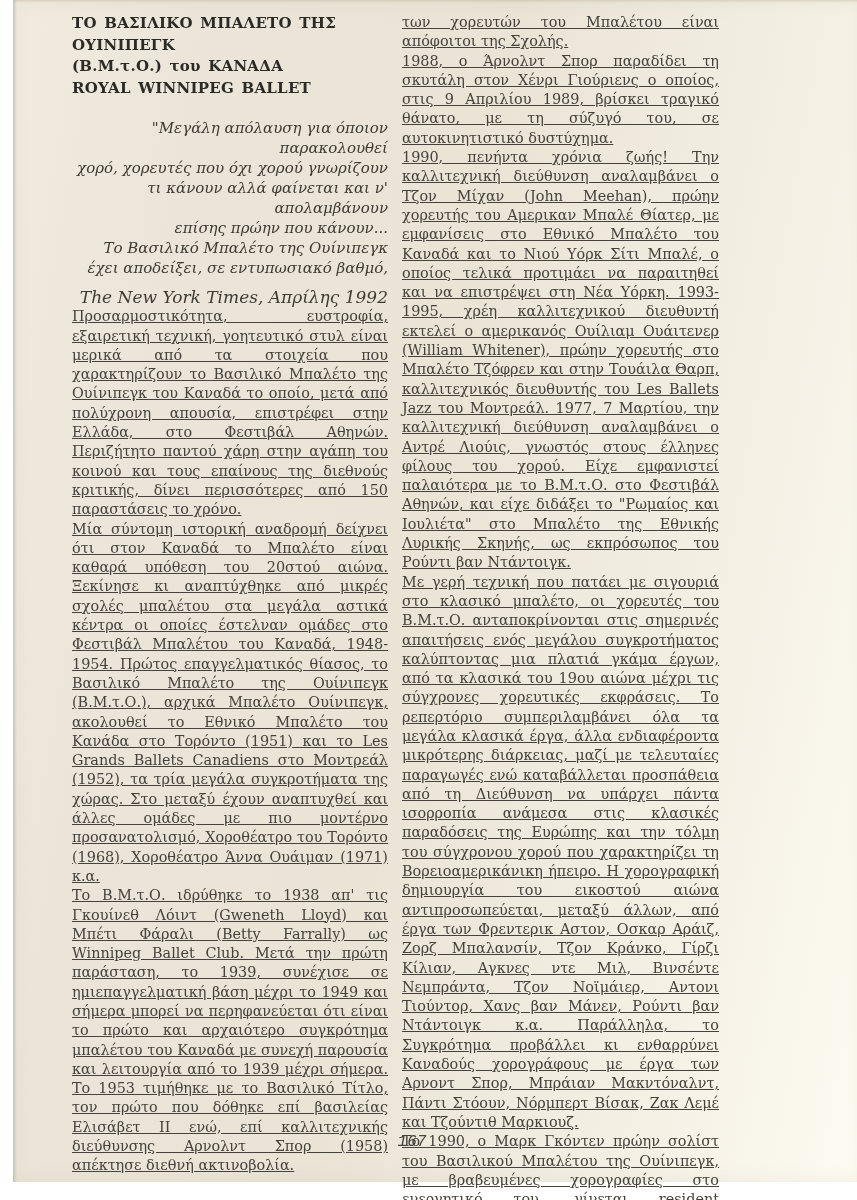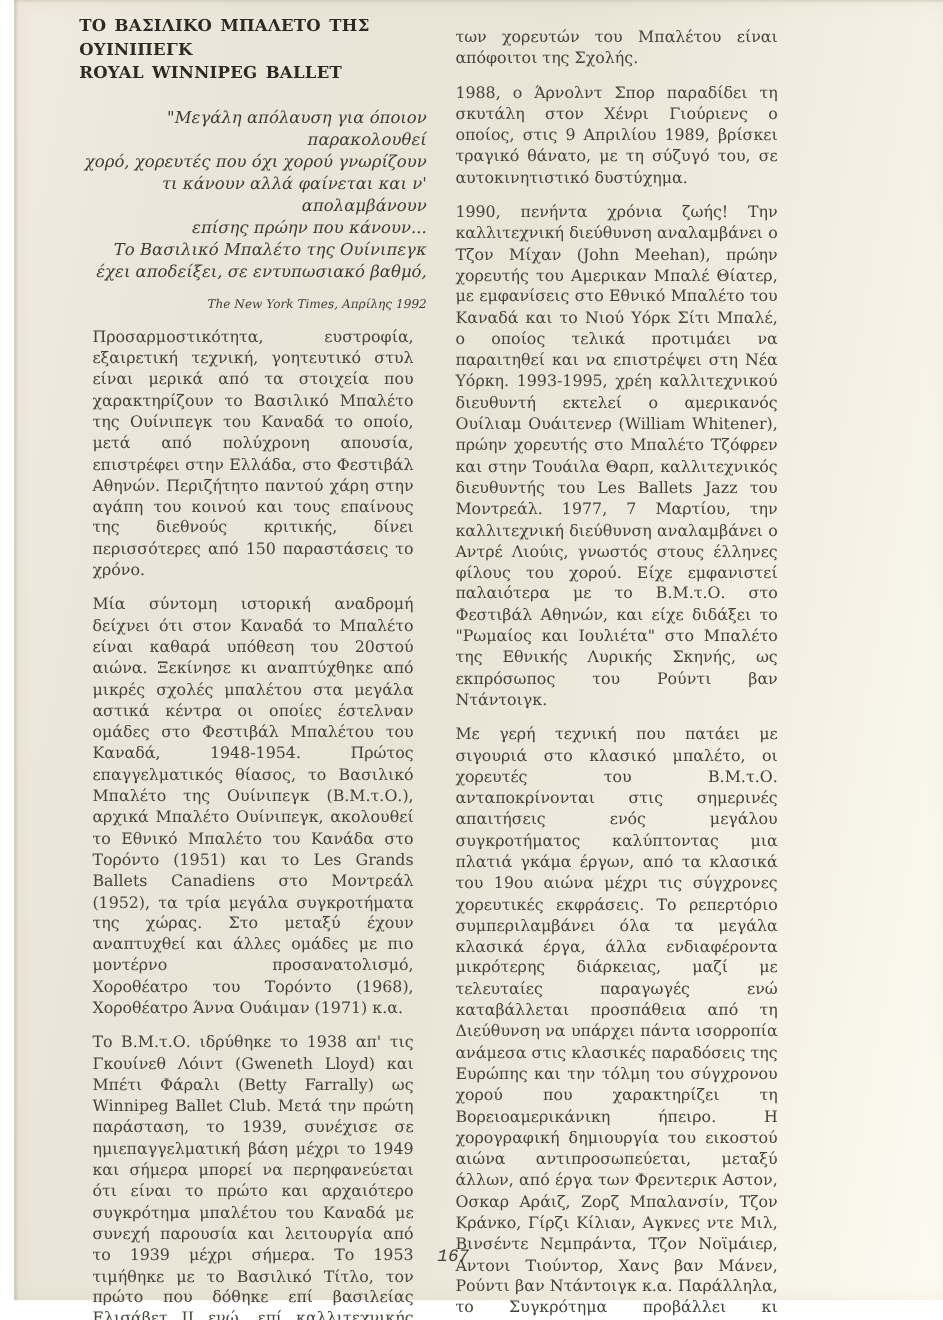--- a/index.html
+++ b/index.html
@@ -63,27 +63,28 @@
     font-style: italic;
     text-align: right;
     font-size: 15px;
     line-height: 20px;
     color: #3e3b33;
   }
   .attribution {
     margin-top: 10px;
     text-align: right;
     font-style: italic;
-    font-size: 11px;
+    font-size: 17px;
     color: #3e3b33;
   }
   .body-start { margin-top: 23px; }
   p.body-par {
-    margin: 12px;
+    margin: 0;
     padding: 0;
+    text-decoration: underline;
   }
   .page-number {
     position: absolute;
     left: 59px;
     top: 1133px;
     width: 680px;
     text-align: center;
     font-family: Liberation Mono, monospace;
     font-style: italic;
     font-size: 16px;
@@ -91,20 +92,21 @@
   }
 </style>
 </head>
 <body>
 
 <div class="page">
 
   <div class="col col-left">
     <div class="title">
       <div>ΤΟ ΒΑΣΙΛΙΚΟ ΜΠΑΛΕΤΟ ΤΗΣ ΟΥΙΝΙΠΕΓΚ</div>
+      <div>(Β.Μ.τ.Ο.) του ΚΑΝΑΔΑ</div>
       <div>ROYAL WINNIPEG BALLET</div>
     </div>
 
     <div class="quote">
       <div>"Μεγάλη απόλαυση για όποιον παρακολουθεί</div>
       <div>χορό, χορευτές που όχι χορού γνωρίζουν</div>
       <div>τι κάνουν αλλά φαίνεται και ν' απολαμβάνουν</div>
       <div>επίσης πρώην που κάνουν...</div>
       <div>Το Βασιλικό Μπαλέτο της Ουίνιπεγκ</div>
       <div>έχει αποδείξει, σε εντυπωσιακό βαθμό,</div>

